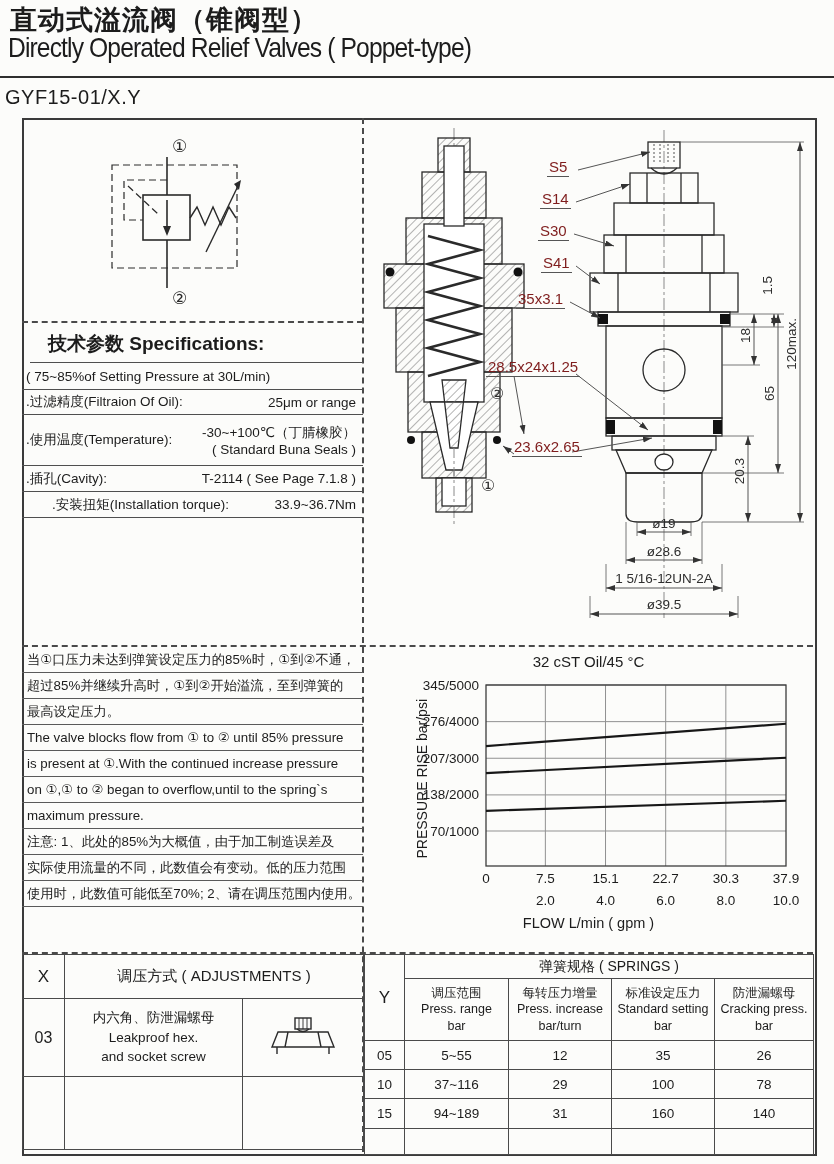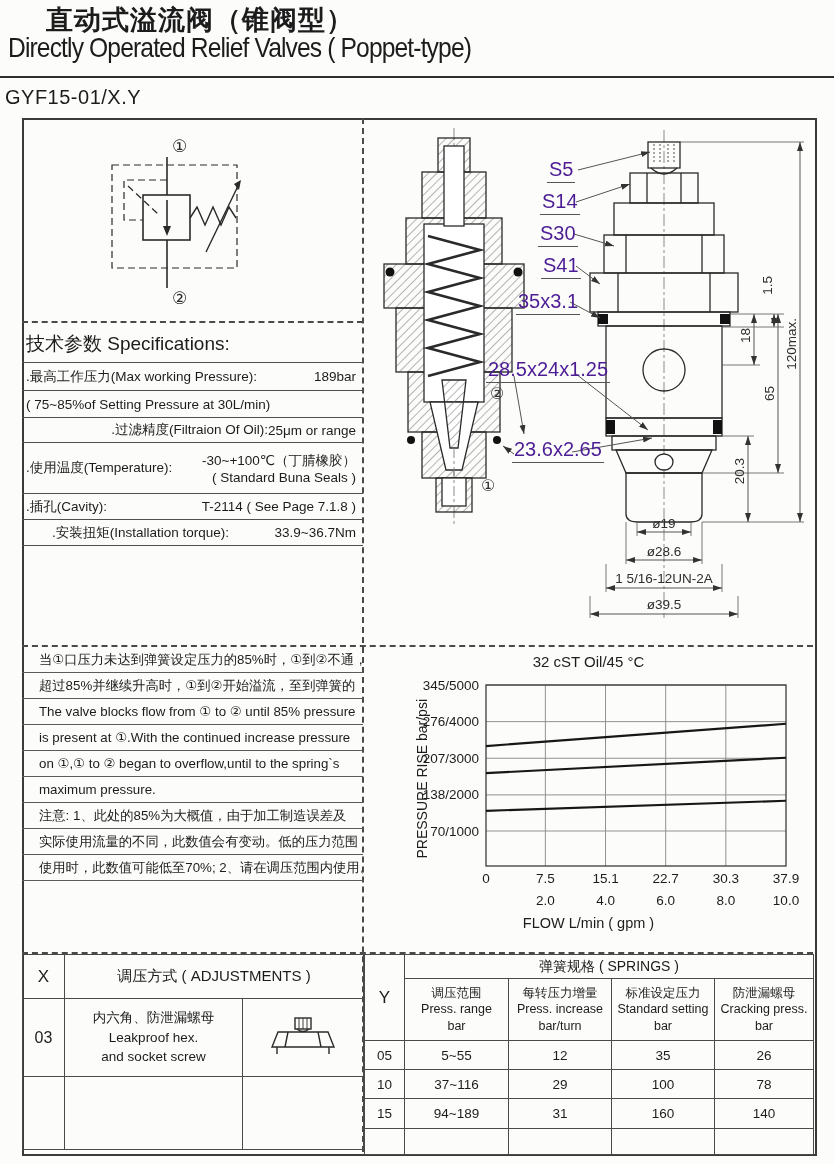--- a/index.html
+++ b/index.html
@@ -1,53 +1,53 @@
 <!DOCTYPE html>
 <html><head>
 <meta charset="utf-8">
 <style>
   html,body{margin:0;padding:0;background:#d8d8d4;}
   #canvas{position:relative;width:834px;height:1164px;margin:0 auto;background:#fcfcfa;
     font-family:"Liberation Sans","DejaVu Sans",sans-serif;color:#1c1c1c;overflow:hidden;}
   .abs{position:absolute;}
-  .title-cn{left:10px;top:2px;font-size:27px;font-weight:700;letter-spacing:1px;margin-left:36px;}
+  .title-cn{left:10px;top:2px;font-size:27px;font-weight:700;letter-spacing:1px;}
   .title-en{left:8px;top:32px;font-size:28px;font-weight:400;letter-spacing:-1px;
     transform:scaleX(.88);transform-origin:left center;white-space:nowrap;}
   .top-rule{left:0;top:76px;width:834px;border-top:2px solid #2e2e2e;}
   .model{left:5px;top:86px;font-size:20px;letter-spacing:.5px;}
   .frame{left:22px;top:118px;width:791px;height:1034px;border:2px solid #3a3a3a;}
   .vdiv{left:362px;top:118px;height:1034px;border-left:2px dashed #4a4a4a;}
   .hsep{border-top:2px dashed #4a4a4a;}
   
   .specs{left:22px;top:322px;width:341px;}
-  .specs-heading{height:40px;line-height:44px;padding-left:4px;font-size:19px;font-weight:400;
-    border-bottom:1px solid #4f4f4f;}
+  .specs-heading{height:40px;line-height:44px;padding-left:18px;font-size:19px;font-weight:700;
+    border-bottom:1px solid #4f4f4f;margin-left:8px;}
   .spec-row{display:flex;justify-content:space-between;align-items:center;
     border-bottom:1px solid #4f4f4f;padding:0 7px 0 4px;font-size:13.5px;white-space:nowrap;}
   .spec-val{text-align:right;}
   
   .desc{left:22px;top:647px;width:341px;}
   .desc-line{height:25px;line-height:25px;border-bottom:1px solid #5a5a5a;
-    font-size:13.3px;padding-left:17px;white-space:nowrap;overflow:hidden;}
+    font-size:13.3px;padding-left:5px;white-space:nowrap;overflow:hidden;}
   
   table{border-collapse:collapse;table-layout:fixed;}
   td,th{border:1px solid #4a4a4a;font-weight:400;text-align:center;vertical-align:middle;
     font-size:13.5px;padding:0;}
   .adj-table{left:22px;top:954px;width:341px;}
   .spr-table{left:364px;top:954px;width:449px;}
   .hdr-sub div{line-height:1.3;font-size:12.5px;}
   
   .chart{left:364px;top:647px;width:449px;height:306px;}
   .chart-title{left:0;top:6px;width:100%;text-align:center;font-size:15px;}
   .chart-xlabel{left:0;top:268px;width:100%;text-align:center;font-size:14.5px;}
   .chart-ylabel{left:50px;top:52px;font-size:14px;}
   #chart-svg text{font-family:"Liberation Sans","DejaVu Sans",sans-serif;font-size:13.5px;fill:#1c1c1c;}
   
   .drawings{left:364px;top:118px;width:449px;height:529px;}
-  .callout{font-size:20px;color:#4c1d95;border-bottom:1.2px solid #555;padding:0 2px 1px 2px;
+  .callout{font-size:15px;color:#7f1d1d;border-bottom:1.2px solid #555;padding:0 2px 1px 2px;
     white-space:nowrap;}
   .dimtext{font-size:13.5px;color:#2e2e2e;white-space:nowrap;}
   .vtext{writing-mode:vertical-rl;transform:rotate(180deg);}
   .portnum{font-size:16px;color:#2e2e2e;}
   .dim-center{text-align:center;}
 </style>
 </head>
 <body>
 
 <div id="canvas">
@@ -78,28 +78,24 @@
       <g stroke-dasharray="7 4" stroke-width="1.2">
         <rect x="52" y="35" width="125" height="103"></rect>
         <polyline points="107,50 64,50 64,90 83,90"></polyline>
         <line x1="68" y1="56" x2="98" y2="84"></line>
       </g>
     </g>
   </svg>
 
   <div class="abs specs">
     <div class="specs-heading">技术参数  Specifications:</div>
-    <div class="spec-row" style="height:27px;">
-      <span>.最高工作压力(Max working Pressure):</span>
-      <span class="spec-val">189bar</span>
-    </div>
     <div class="spec-row" style="height:26px;">
       <span>( 75~85%of Setting Pressure at 30L/min)</span>
     </div>
-    <div class="spec-row" style="height:24px;justify-content:flex-end;">
+    <div class="spec-row" style="height:24px;">
       <span>.过滤精度(Filtraion Of Oil):</span>
       <span class="spec-val">25μm or range</span>
     </div>
     <div class="spec-row" style="height:50px;">
       <span>.使用温度(Temperature):</span>
       <span class="spec-val">
         <div>-30~+100℃（丁腈橡胶）</div>
         <div>( Standard Buna Seals )</div>
       </span>
     </div>
@@ -109,20 +105,21 @@
     </div>
     <div class="spec-row" style="height:25px;padding-left:30px;">
       <span>.安装扭矩(Installation torque):</span>
       <span class="spec-val">33.9~36.7Nm</span>
     </div>
   </div>
 
   <div class="abs desc">
     <div class="desc-line">当①口压力未达到弹簧设定压力的85%时，①到②不通，</div>
     <div class="desc-line">超过85%并继续升高时，①到②开始溢流，至到弹簧的</div>
+    <div class="desc-line">最高设定压力。</div>
     <div class="desc-line">The valve blocks flow from ① to ② until 85% pressure</div>
     <div class="desc-line">is present at ①.With the continued increase pressure</div>
     <div class="desc-line">on ①,① to ② began to overflow,until to the spring`s</div>
     <div class="desc-line">maximum pressure.</div>
     <div class="desc-line">注意: 1、此处的85%为大概值，由于加工制造误差及</div>
     <div class="desc-line">实际使用流量的不同，此数值会有变动。低的压力范围</div>
     <div class="desc-line">使用时，此数值可能低至70%; 2、请在调压范围内使用。</div>
   </div>
 
   <div class="abs drawings">

